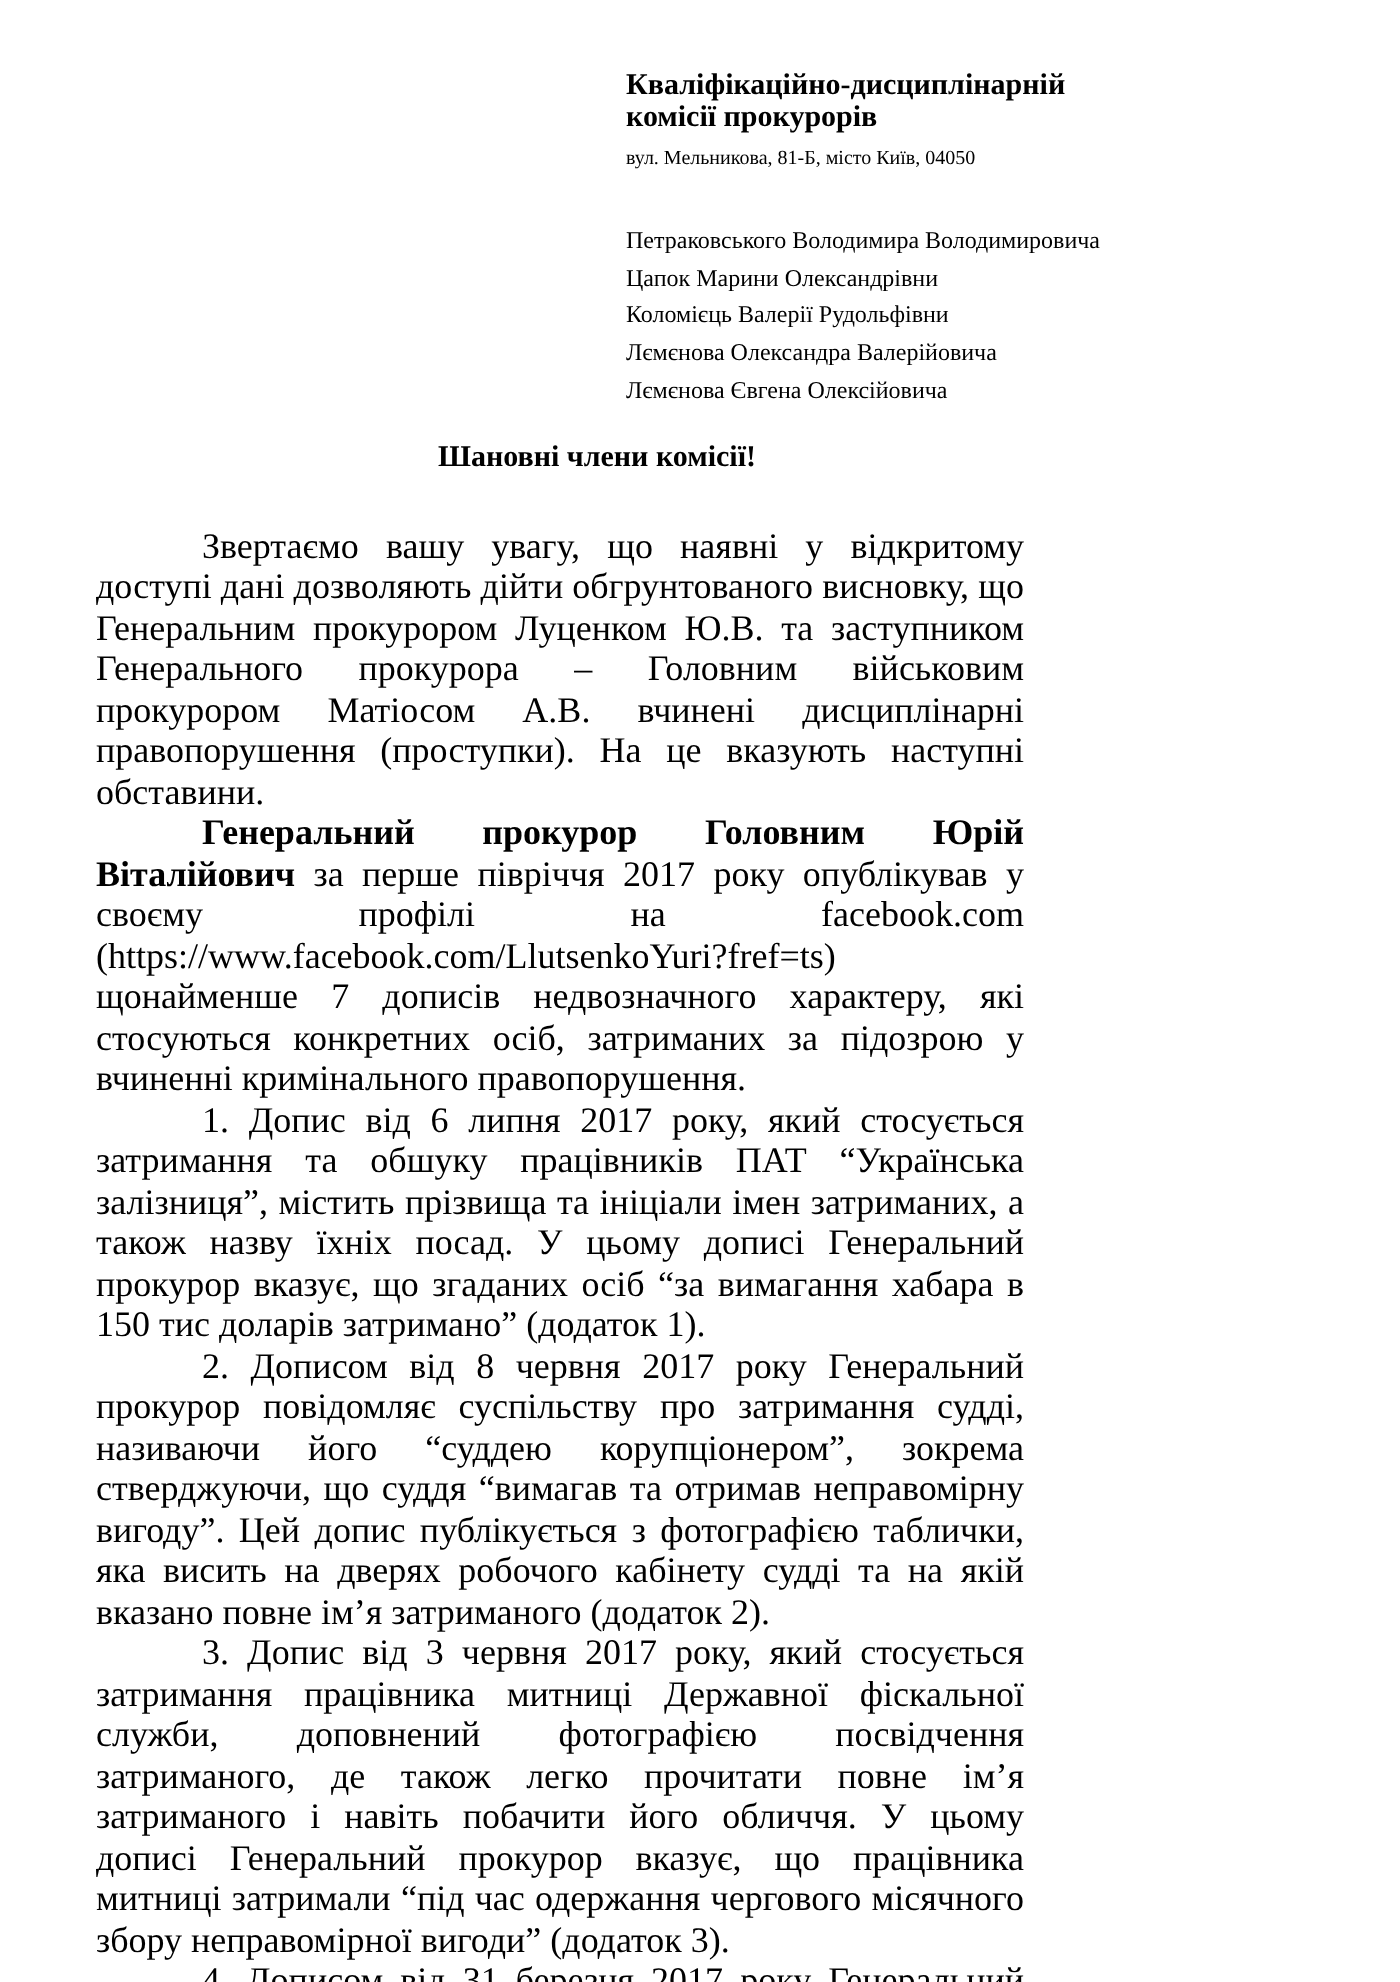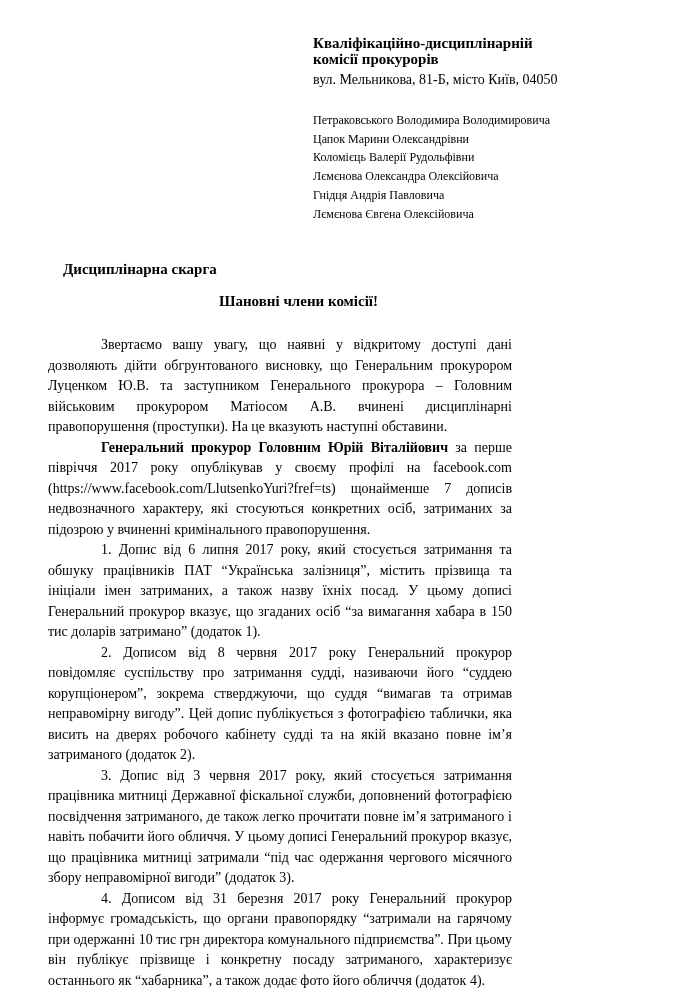--- a/index.html
+++ b/index.html
@@ -21,21 +21,21 @@
   .recipient {
     margin-left: 313px;
     padding-top: 35px;
   }
   .recipient-org {
     font-size: 15px;
     font-weight: bold;
     line-height: 16px;
   }
   .recipient-address {
-    font-size: 14px;
+    font-size: 10px;
     line-height: 14px;
     margin-top: 6px;
   }
   .applicants {
     margin-top: 24px;
   }
   .applicant {
     font-size: 12px;
     font-weight: normal;
     line-height: 18.7px;
@@ -55,21 +55,21 @@
     line-height: 16px;
     text-align: center;
     padding-left: 37px;
   }
   
   .doc-body {
     margin: 26px 48px 0 48px;
   }
   .doc-body p {
     margin: 0;
-    font-size: 14px;
+    font-size: 18px;
     line-height: 20.5px;
     text-align: justify;
     text-indent: 53px;
   }
   .doc-body p b {
     font-weight: bold;
   }
 </style>
 </head>
 <body>
@@ -77,27 +77,25 @@
 <div class="page">
 
   <div class="recipient">
     <div class="recipient-org">Кваліфікаційно-дисциплінарній комісії прокурорів</div>
     <div class="recipient-address">вул. Мельникова, 81-Б, місто Київ, 04050</div>
 
     <div class="applicants">
       <div class="applicant">Петраковського Володимира Володимировича</div>
       <div class="applicant">Цапок Марини Олександрівни</div>
       <div class="applicant">Коломієць Валерії Рудольфівни</div>
-      <div class="applicant">Лємєнова Олександра Олексійовича</div>
-      <div class="applicant">Гнідця Андрія Павловича</div>
+      <div class="applicant">Лємєнова Олександра Валерійовича</div>
       <div class="applicant">Лємєнова Євгена Олексійовича</div>
     </div>
   </div>
 
-  <div class="doc-title">Дисциплінарна скарга</div>
 
   <div class="salutation">Шановні члени комісії!</div>
 
   <div class="doc-body">
     <p>Звертаємо вашу увагу, що наявні у відкритому доступі дані дозволяють дійти обгрунтованого висновку, що Генеральним прокурором Луценком Ю.В. та заступником Генерального прокурора – Головним військовим прокурором Матіосом А.В. вчинені дисциплінарні правопорушення (проступки). На це вказують наступні обставини.</p>
 
     <p><b>Генеральний прокурор Головним Юрій Віталійович</b><span> за перше півріччя 2017 року опублікував у своєму профілі на facebook.com (https://www.facebook.com/LlutsenkoYuri?fref=ts) щонайменше 7 дописів недвозначного характеру, які стосуються конкретних осіб, затриманих за підозрою у вчиненні кримінального правопорушення.</span></p>
 
     <p>1. Допис від 6 липня 2017 року, який стосується затримання та обшуку працівників ПАТ “Українська залізниця”, містить прізвища та ініціали імен затриманих, а також назву їхніх посад. У цьому дописі Генеральний прокурор вказує, що згаданих осіб “за вимагання хабара в 150 тис доларів затримано” (додаток 1).</p>
     <p>2. Дописом від 8 червня 2017 року Генеральний прокурор повідомляє суспільству про затримання судді, називаючи його “суддею корупціонером”, зокрема стверджуючи, що суддя “вимагав та отримав неправомірну вигоду”. Цей допис публікується з фотографією таблички, яка висить на дверях робочого кабінету судді та на якій вказано повне ім’я затриманого (додаток 2).</p>

